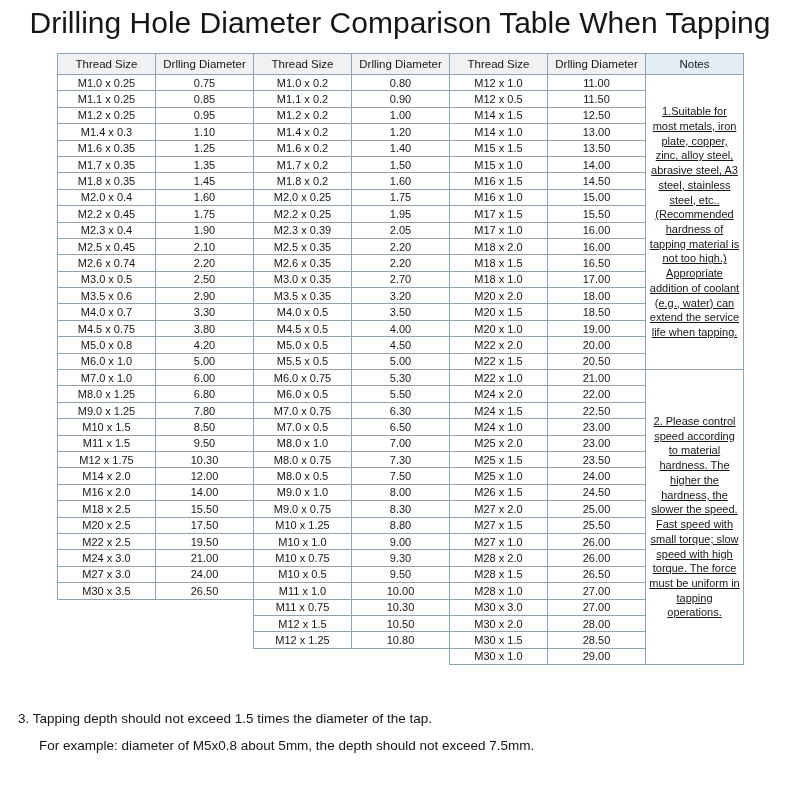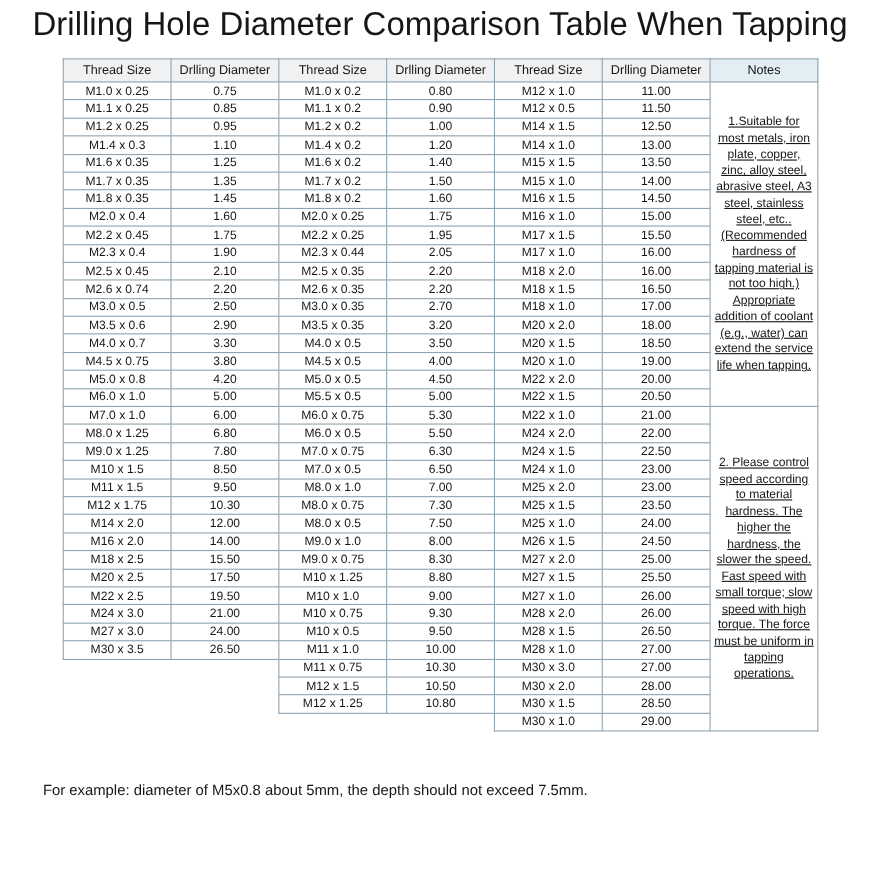--- a/index.html
+++ b/index.html
@@ -133,21 +133,21 @@
         <td class="cell">M2.2 x 0.45</td>
         <td class="cell">1.75</td>
         <td class="cell">M2.2 x 0.25</td>
         <td class="cell">1.95</td>
         <td class="cell">M17 x 1.5</td>
         <td class="cell">15.50</td>
       </tr>
       <tr>
         <td class="cell">M2.3 x 0.4</td>
         <td class="cell">1.90</td>
-        <td class="cell">M2.3 x 0.44</td>
+        <td class="cell">M2.3 x 0.39</td>
         <td class="cell">2.05</td>
         <td class="cell">M17 x 1.0</td>
         <td class="cell">16.00</td>
       </tr>
       <tr>
         <td class="cell">M2.5 x 0.45</td>
         <td class="cell">2.10</td>
         <td class="cell">M2.5 x 0.35</td>
         <td class="cell">2.20</td>
         <td class="cell">M18 x 2.0</td>
@@ -351,14 +351,15 @@
         <td class="empty"></td>
         <td class="empty"></td>
         <td class="empty"></td>
         <td class="cell">M30 x 1.0</td>
         <td class="cell">29.00</td>
       </tr>
     </tbody>
 </table>
 
 <div class="footnotes">
+  <p>3. Tapping depth should not exceed 1.5 times the diameter of the tap.</p>
   <p class="example">For example: diameter of M5x0.8 about 5mm, the depth should not exceed 7.5mm.</p>
 </div>
 
 </body></html>

